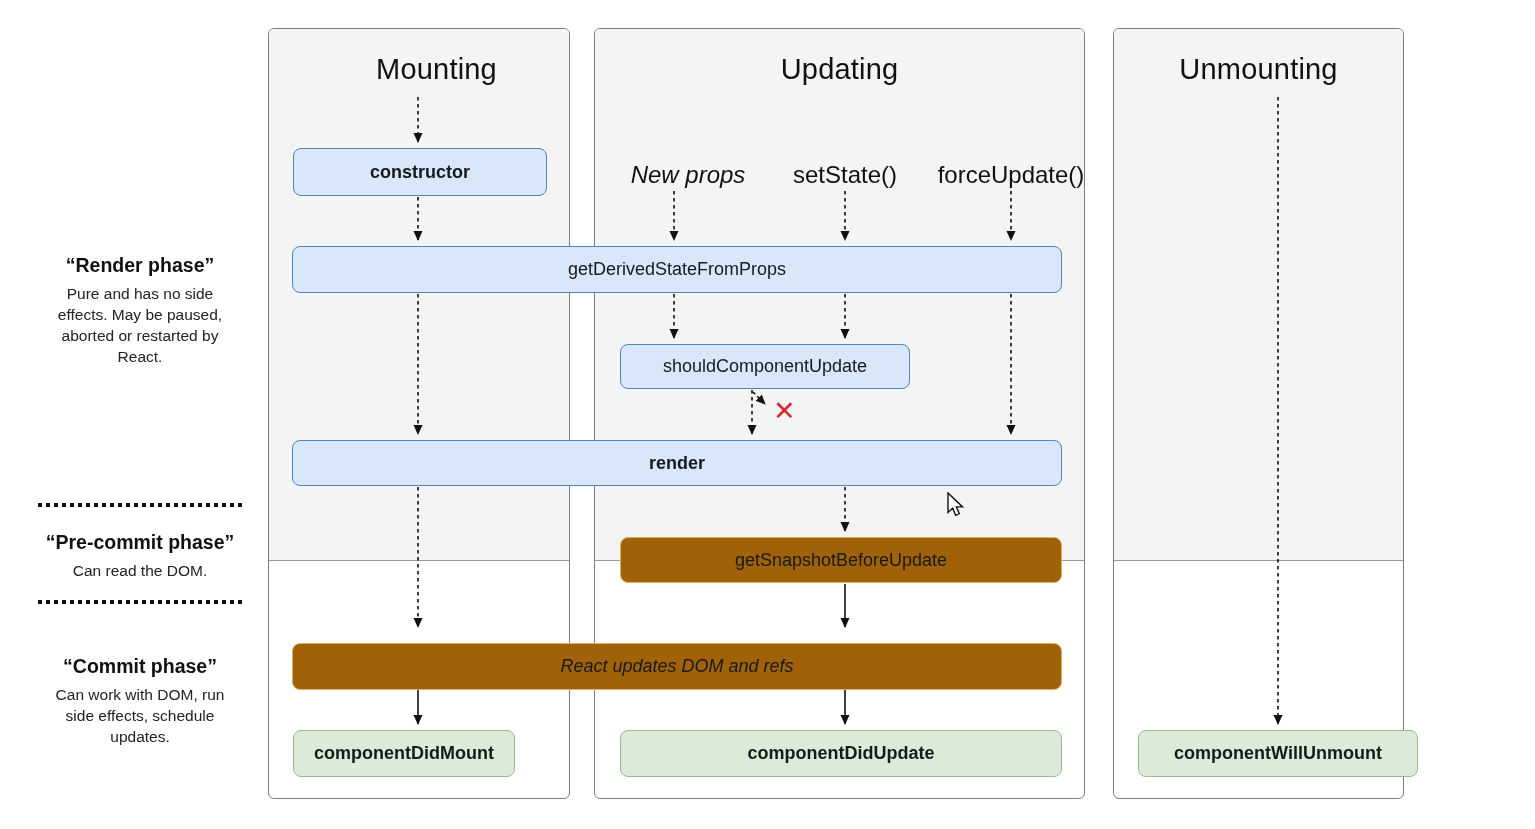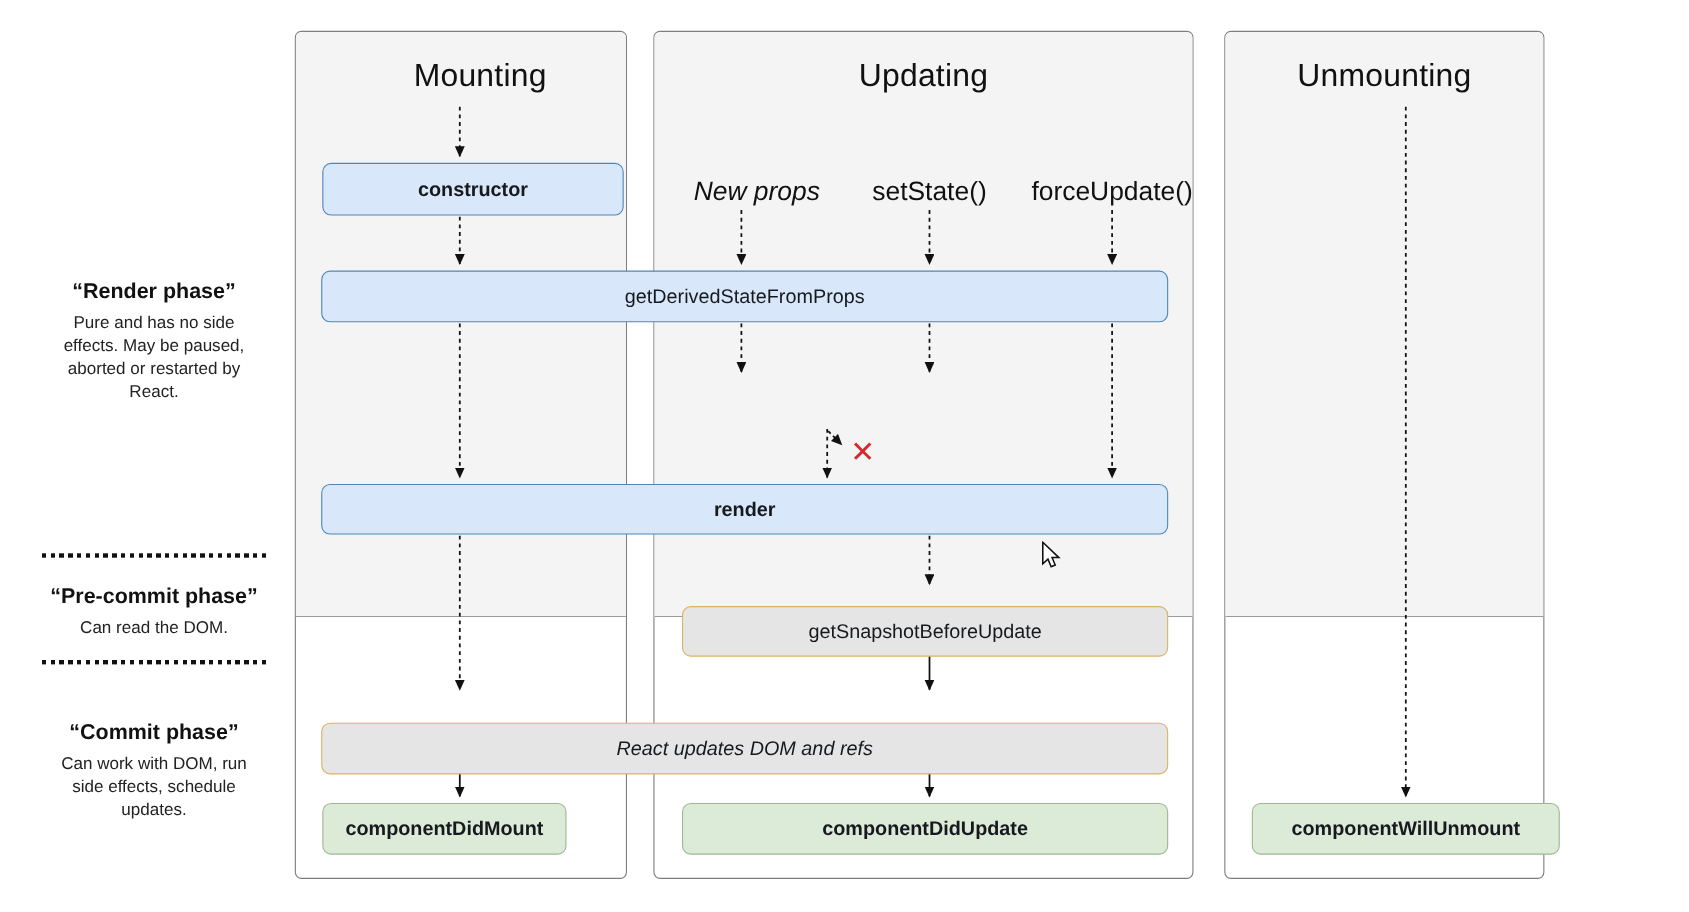--- a/index.html
+++ b/index.html
@@ -78,21 +78,21 @@
     display: flex;
     align-items: center;
     justify-content: center;
     border-radius: 8px;
     font-size: 18px;
     color: #16191d;
     z-index: 3;
     cursor: pointer;
   }
   .node.blue   { background: #d9e7fa; border: 1.5px solid #4e86b8; }
-  .node.yellow { background: #e5e5e5; border: 1.5px solid #dbb263; margin-top: 14px; }
+  .node.yellow { background: #a16207; border: 1.5px solid #dbb263; }
   .node.green  { background: #dcead8; border: 1.5px solid #9bb98f; }
   .node.bold   { font-weight: 700; }
   .node.italic { font-style: italic; }
 
   
   .trigger {
     position: absolute;
     width: 170px;
     text-align: center;
     font-size: 24px;
@@ -200,24 +200,25 @@
       <path d="M845 584 L845 627" marker-end="url(#ah)"></path>
 
       <path d="M845 681 L845 724" marker-end="url(#ah)"></path>
 
       <path d="M1278 97 L1278 724" stroke-dasharray="3.5 3.5" marker-end="url(#ah)"></path>
     </g>
   </svg>
 
   <div class="abort-x">✕</div>
 
-  <div class="node blue bold" style="left:293px;top:148px;width:274px;height:48px">constructor</div>
+  <div class="node blue bold" style="left:293px;top:148px;width:254px;height:48px">constructor</div>
 
   <div class="node blue" style="left:292px;top:246px;width:770px;height:47px">getDerivedStateFromProps</div>
 
+  <div class="node blue" style="left:620px;top:344px;width:290px;height:45px">shouldComponentUpdate</div>
 
   <div class="node blue bold" style="left:292px;top:440px;width:770px;height:46px">render</div>
 
   <div class="node yellow" style="left:620px;top:537px;width:442px;height:46px">getSnapshotBeforeUpdate</div>
 
   <div class="node yellow italic" style="left:292px;top:643px;width:770px;height:47px">React updates DOM and refs</div>
 
   <div class="node green bold" style="left:293px;top:730px;width:222px;height:47px">componentDidMount</div>
 
   <div class="node green bold" style="left:620px;top:730px;width:442px;height:47px">componentDidUpdate</div>

